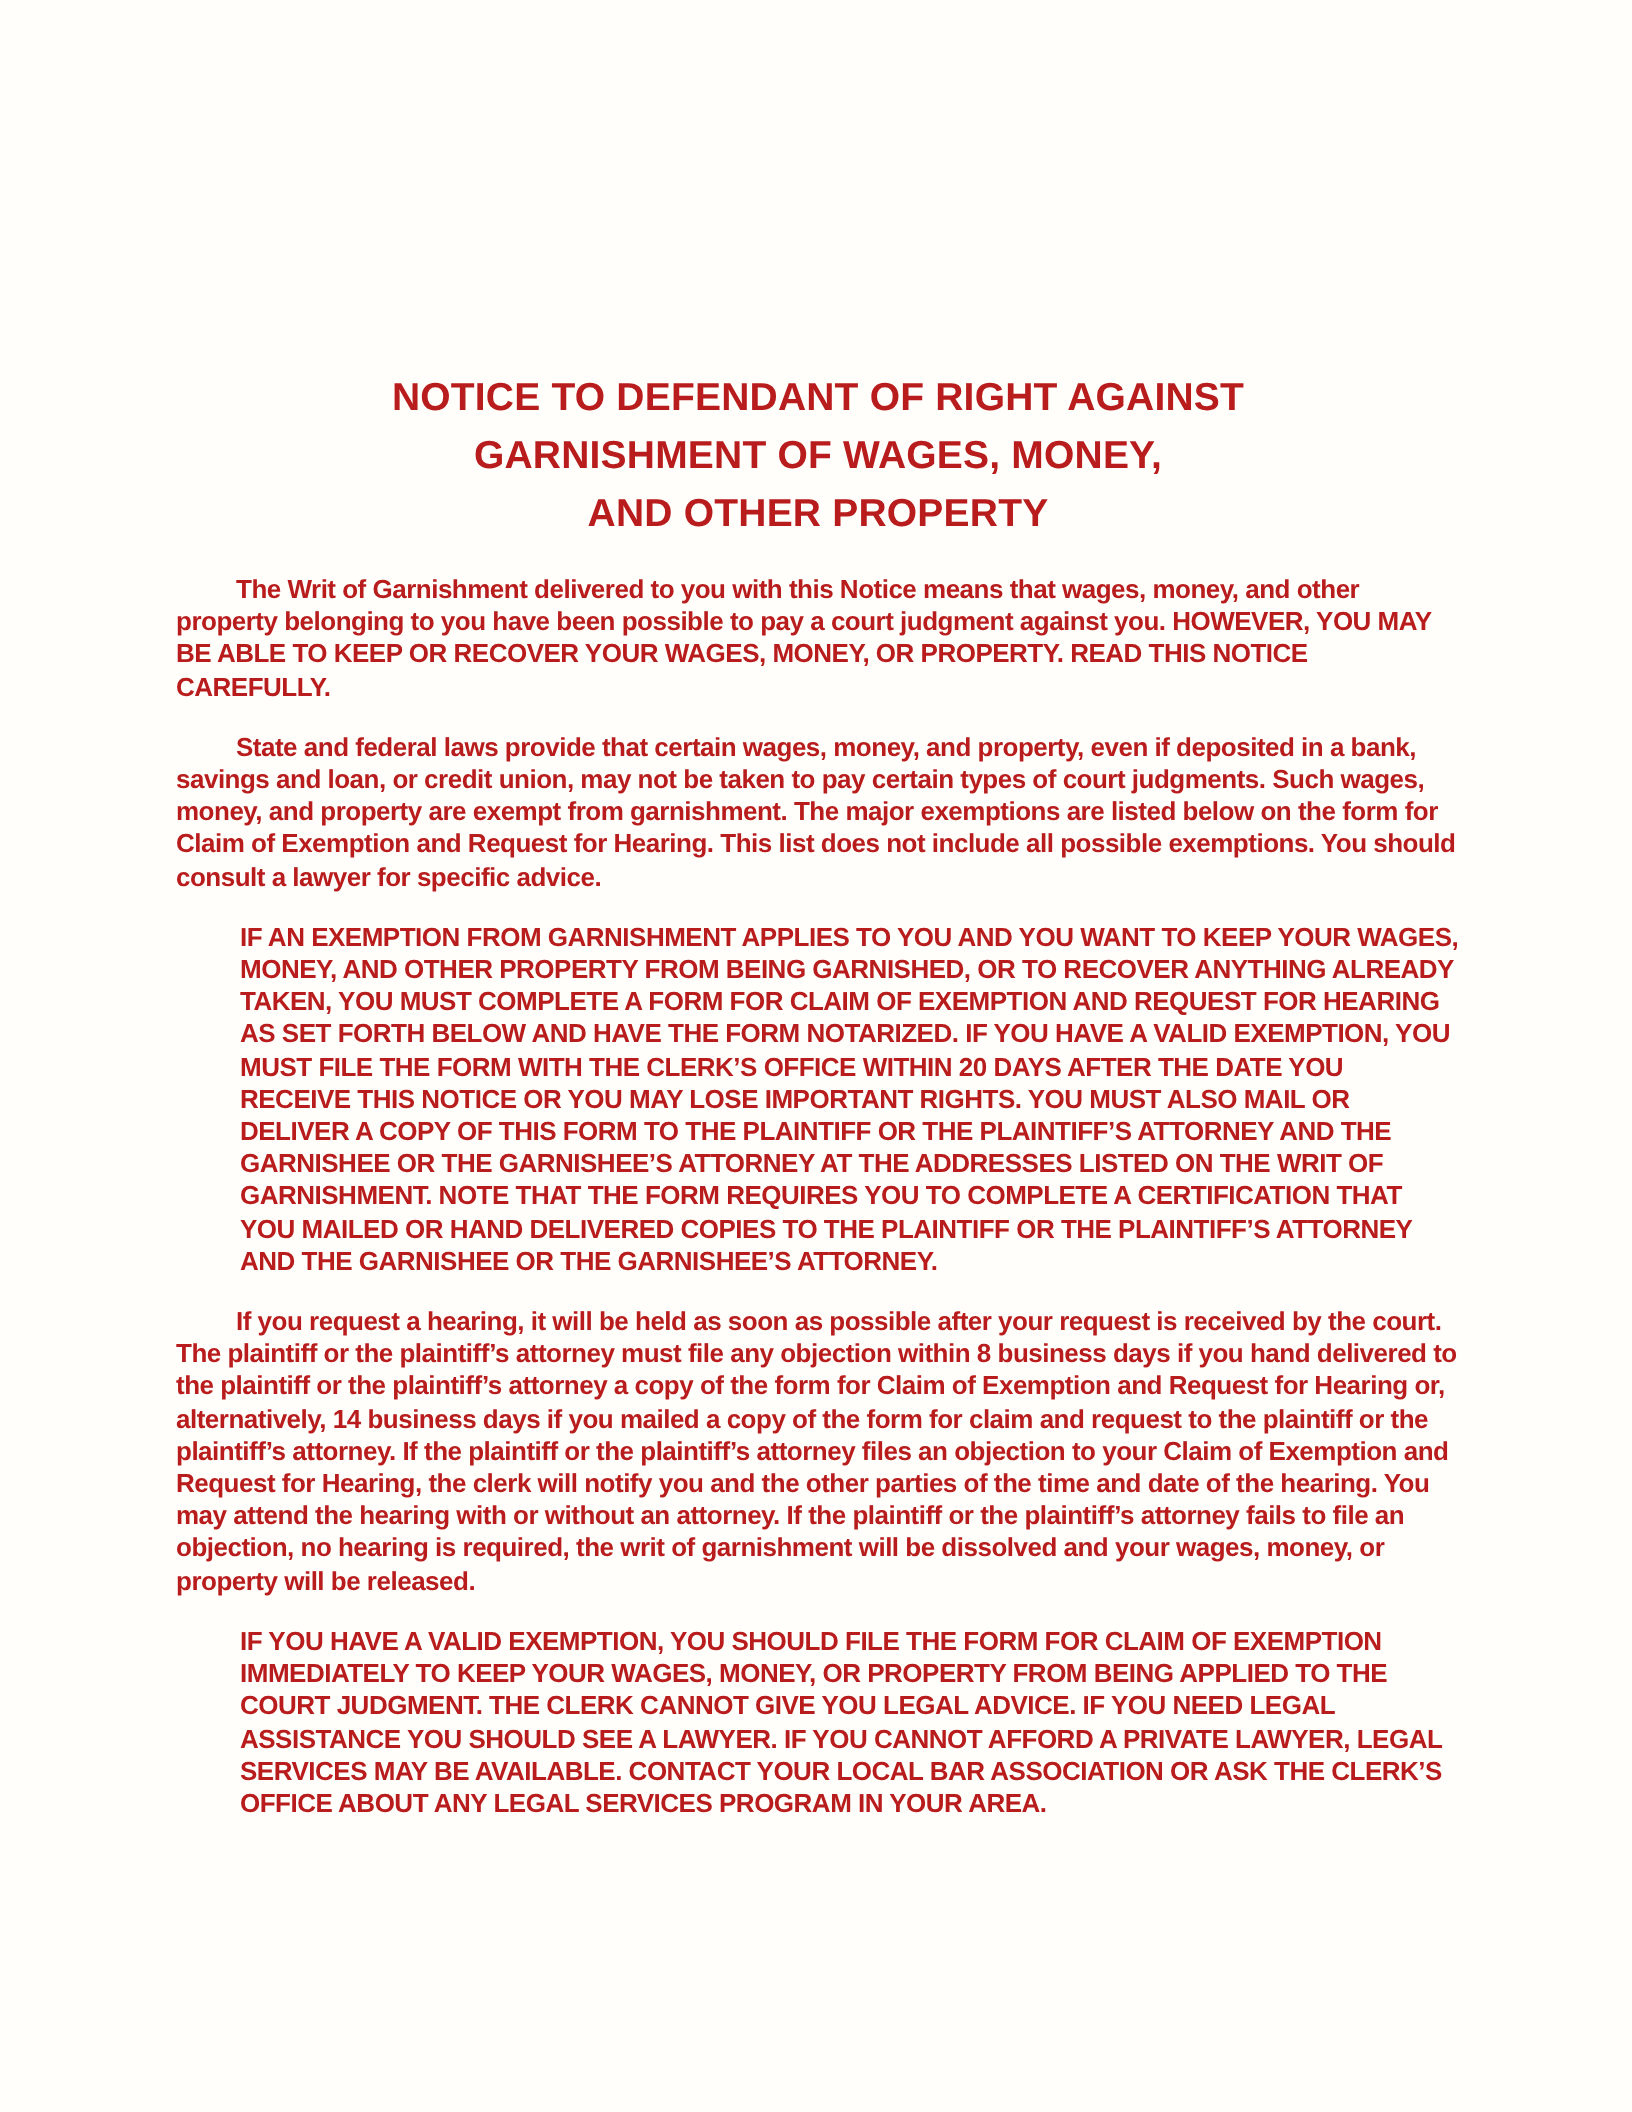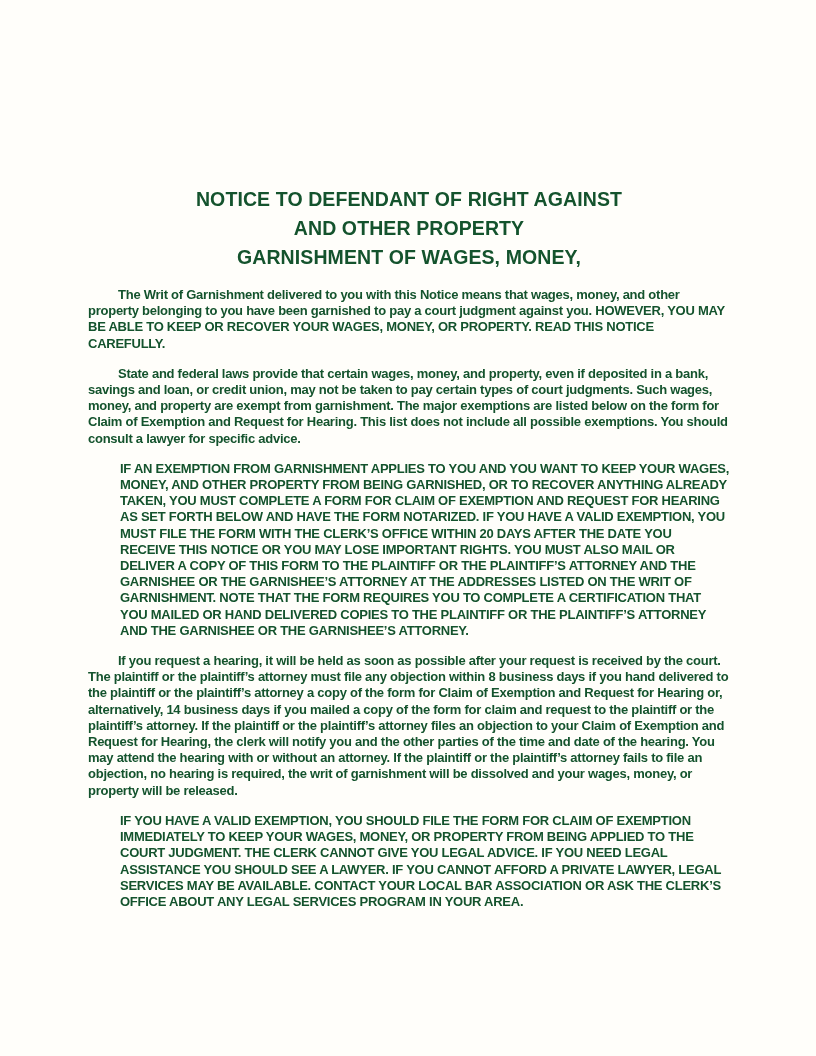--- a/index.html
+++ b/index.html
@@ -12,21 +12,21 @@
     width: 816px;
     height: 1056px;
     background: #fffefa;
     overflow: hidden;
   }
   .content {
     position: absolute;
     left: 88px;
     top: 185px;
     width: 642px;
-    color: #14532d;
+    color: #b91c1c;
     font-family: "Liberation Sans", "DejaVu Sans", sans-serif;
     font-weight: 700;
   }
   .doc-title {
     margin: 0 0 15px 0;
     font-size: 19.5px;
     line-height: 29px;
     text-align: center;
     letter-spacing: 0.1px;
   }
@@ -48,25 +48,25 @@
   }
 </style>
 </head>
 <body>
 
 <div class="page">
   <div class="content">
 
     <h1 class="doc-title">
       <span class="title-line">NOTICE TO DEFENDANT OF RIGHT AGAINST</span>
+      <span class="title-line">GARNISHMENT OF WAGES, MONEY,</span>
       <span class="title-line">AND OTHER PROPERTY</span>
-      <span class="title-line">GARNISHMENT OF WAGES, MONEY,</span>
     </h1>
 
-    <p class="para indent-first">The Writ of Garnishment delivered to you with this Notice means that wages, money, and other property belonging to you have been garnished to pay a court judgment against you. HOWEVER, YOU MAY BE ABLE TO KEEP OR RECOVER YOUR WAGES, MONEY, OR PROPERTY. READ THIS NOTICE CAREFULLY.</p>
+    <p class="para indent-first">The Writ of Garnishment delivered to you with this Notice means that wages, money, and other property belonging to you have been possible to pay a court judgment against you. HOWEVER, YOU MAY BE ABLE TO KEEP OR RECOVER YOUR WAGES, MONEY, OR PROPERTY. READ THIS NOTICE CAREFULLY.</p>
 
     <p class="para indent-first">State and federal laws provide that certain wages, money, and property, even if deposited in a bank, savings and loan, or credit union, may not be taken to pay certain types of court judgments. Such wages, money, and property are exempt from garnishment. The major exemptions are listed below on the form for Claim of Exemption and Request for Hearing. This list does not include all possible exemptions. You should consult a lawyer for specific advice.</p>
 
     <p class="para block">IF AN EXEMPTION FROM GARNISHMENT APPLIES TO YOU AND YOU WANT TO KEEP YOUR WAGES, MONEY, AND OTHER PROPERTY FROM BEING GARNISHED, OR TO RECOVER ANYTHING ALREADY TAKEN, YOU MUST COMPLETE A FORM FOR CLAIM OF EXEMPTION AND REQUEST FOR HEARING AS SET FORTH BELOW AND HAVE THE FORM NOTARIZED. IF YOU HAVE A VALID EXEMPTION, YOU MUST FILE THE FORM WITH THE CLERK’S OFFICE WITHIN 20 DAYS AFTER THE DATE YOU RECEIVE THIS NOTICE OR YOU MAY LOSE IMPORTANT RIGHTS. YOU MUST ALSO MAIL OR DELIVER A COPY OF THIS FORM TO THE PLAINTIFF OR THE PLAINTIFF’S ATTORNEY AND THE GARNISHEE OR THE GARNISHEE’S ATTORNEY AT THE ADDRESSES LISTED ON THE WRIT OF GARNISHMENT. NOTE THAT THE FORM REQUIRES YOU TO COMPLETE A CERTIFICATION THAT YOU MAILED OR HAND DELIVERED COPIES TO THE PLAINTIFF OR THE PLAINTIFF’S ATTORNEY AND THE GARNISHEE OR THE GARNISHEE’S ATTORNEY.</p>
 
     <p class="para indent-first">If you request a hearing, it will be held as soon as possible after your request is received by the court. The plaintiff or the plaintiff’s attorney must file any objection within 8 business days if you hand delivered to the plaintiff or the plaintiff’s attorney a copy of the form for Claim of Exemption and Request for Hearing or, alternatively, 14 business days if you mailed a copy of the form for claim and request to the plaintiff or the plaintiff’s attorney. If the plaintiff or the plaintiff’s attorney files an objection to your Claim of Exemption and Request for Hearing, the clerk will notify you and the other parties of the time and date of the hearing. You may attend the hearing with or without an attorney. If the plaintiff or the plaintiff’s attorney fails to file an objection, no hearing is required, the writ of garnishment will be dissolved and your wages, money, or property will be released.</p>
 
     <p class="para block">IF YOU HAVE A VALID EXEMPTION, YOU SHOULD FILE THE FORM FOR CLAIM OF EXEMPTION IMMEDIATELY TO KEEP YOUR WAGES, MONEY, OR PROPERTY FROM BEING APPLIED TO THE COURT JUDGMENT. THE CLERK CANNOT GIVE YOU LEGAL ADVICE. IF YOU NEED LEGAL ASSISTANCE YOU SHOULD SEE A LAWYER. IF YOU CANNOT AFFORD A PRIVATE LAWYER, LEGAL SERVICES MAY BE AVAILABLE. CONTACT YOUR LOCAL BAR ASSOCIATION OR ASK THE CLERK’S OFFICE ABOUT ANY LEGAL SERVICES PROGRAM IN YOUR AREA.</p>
 
   </div>

